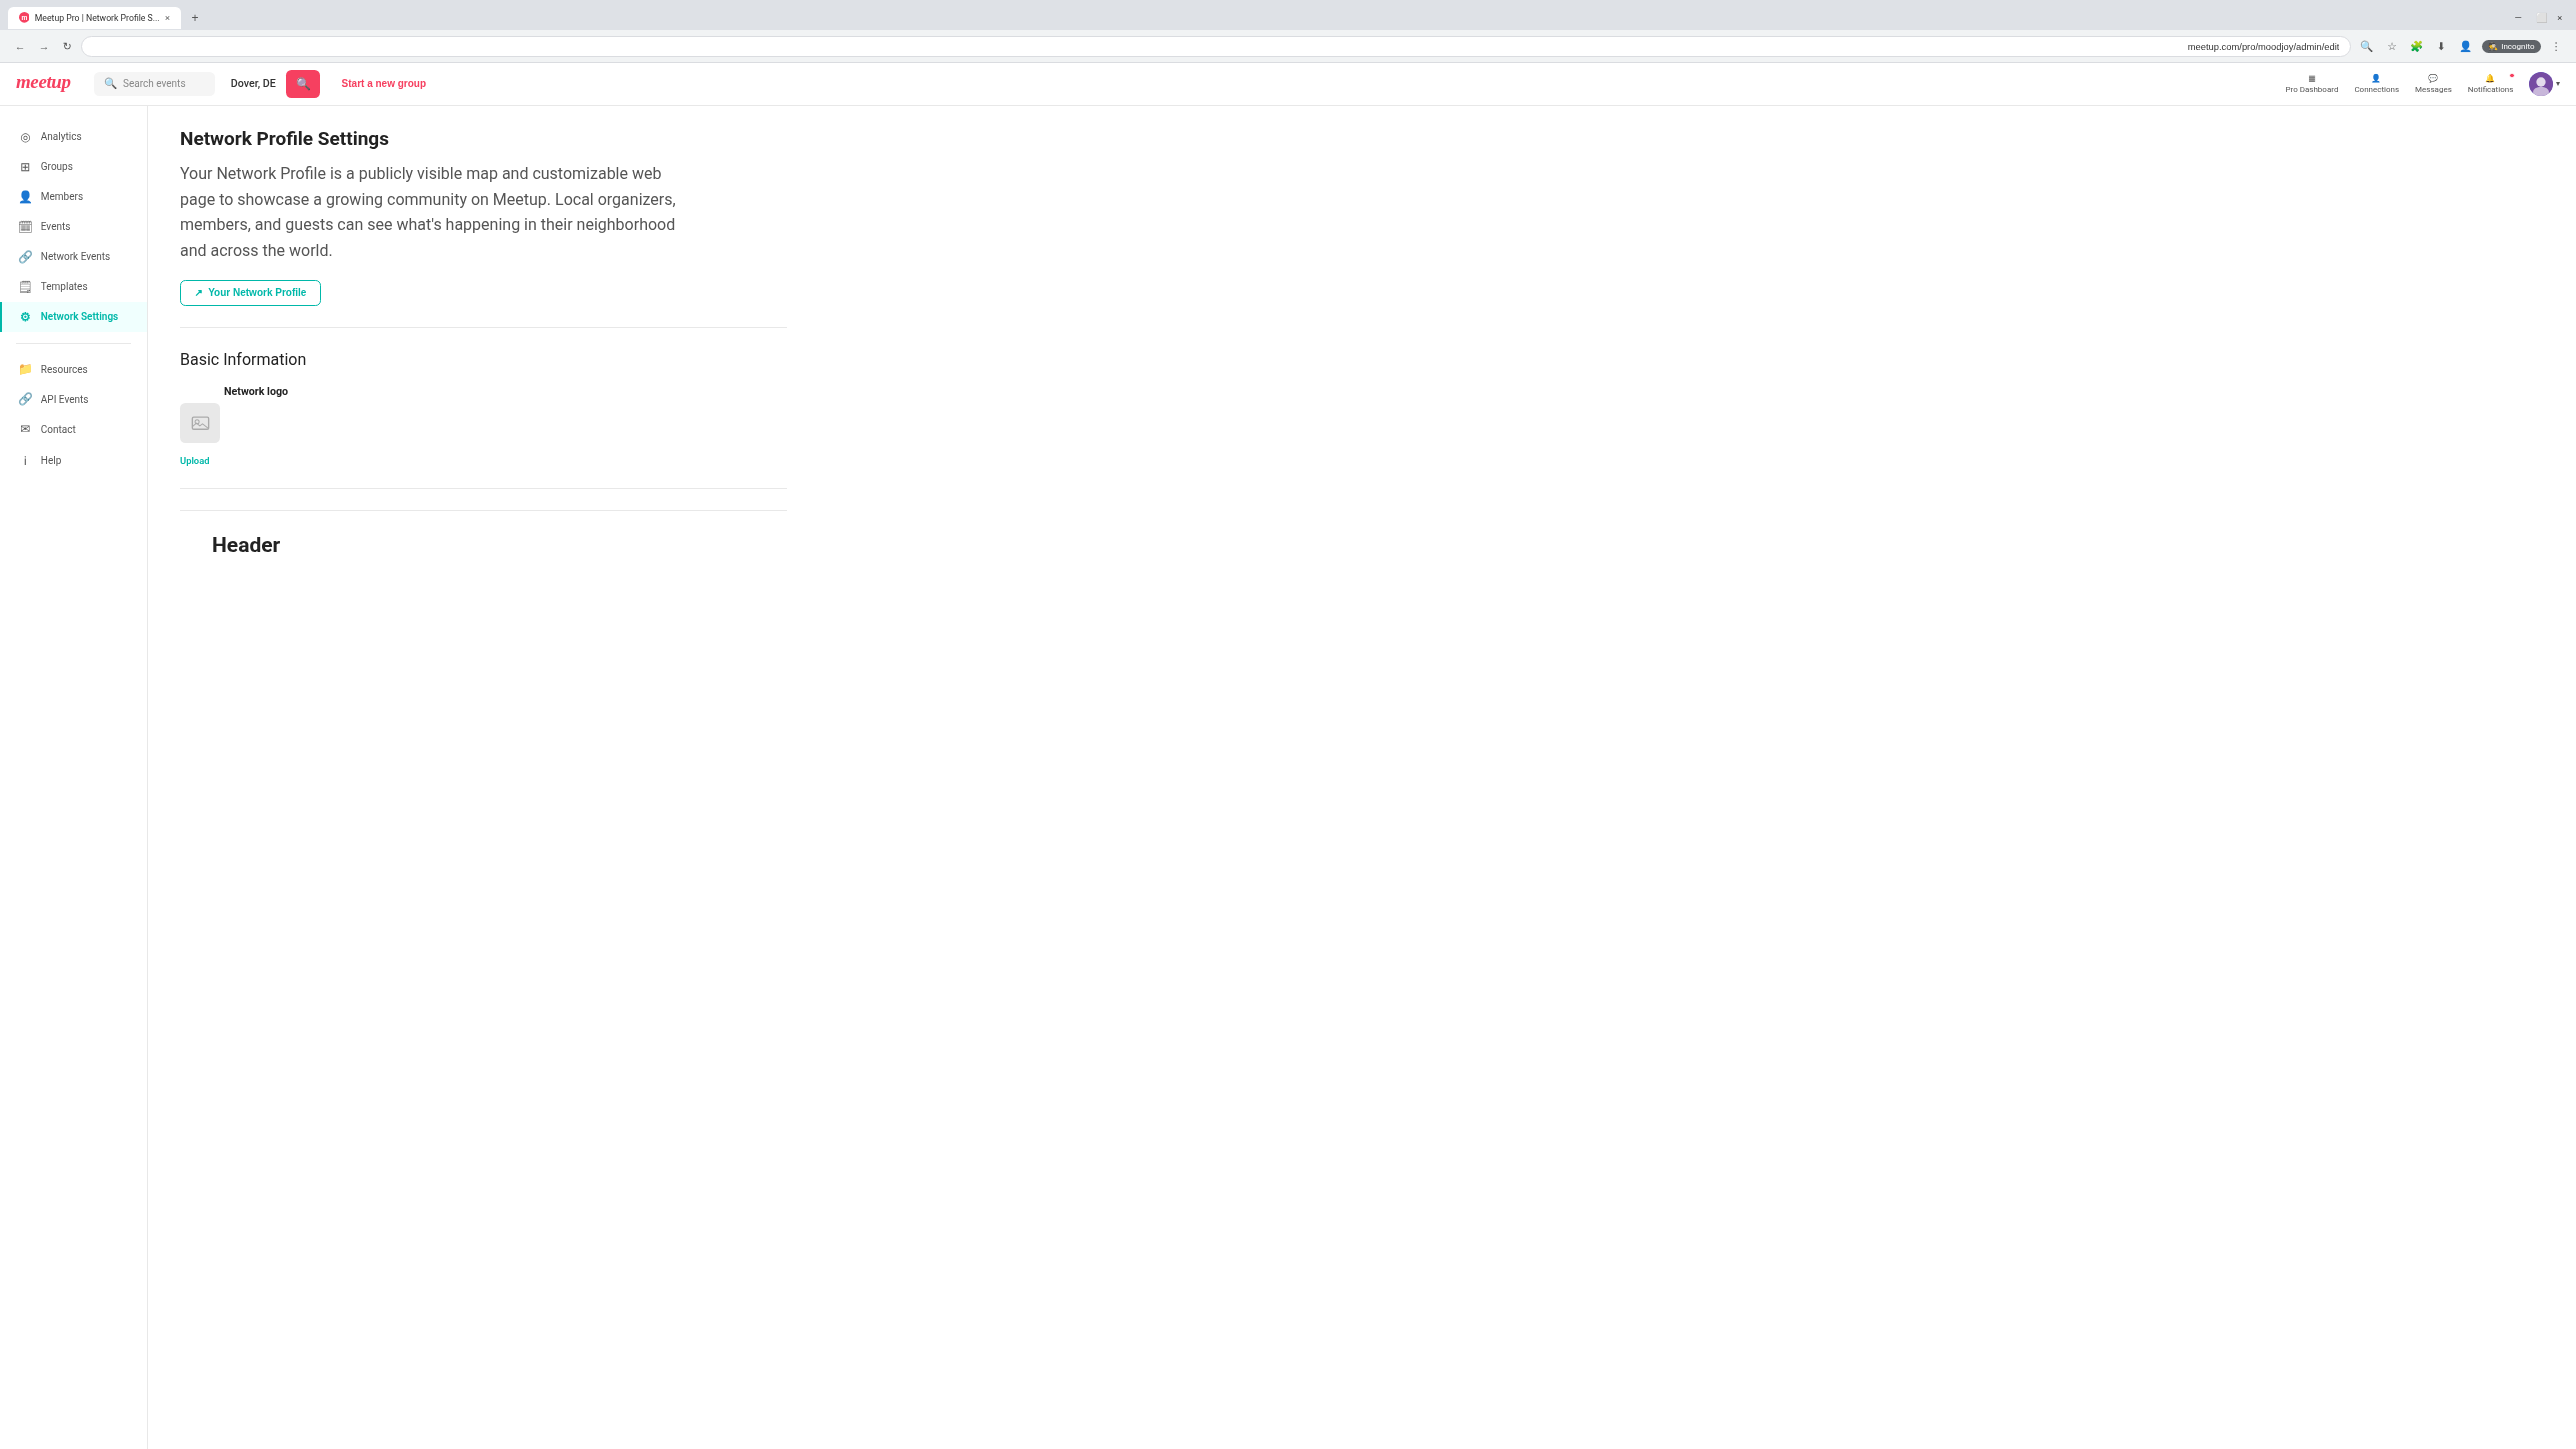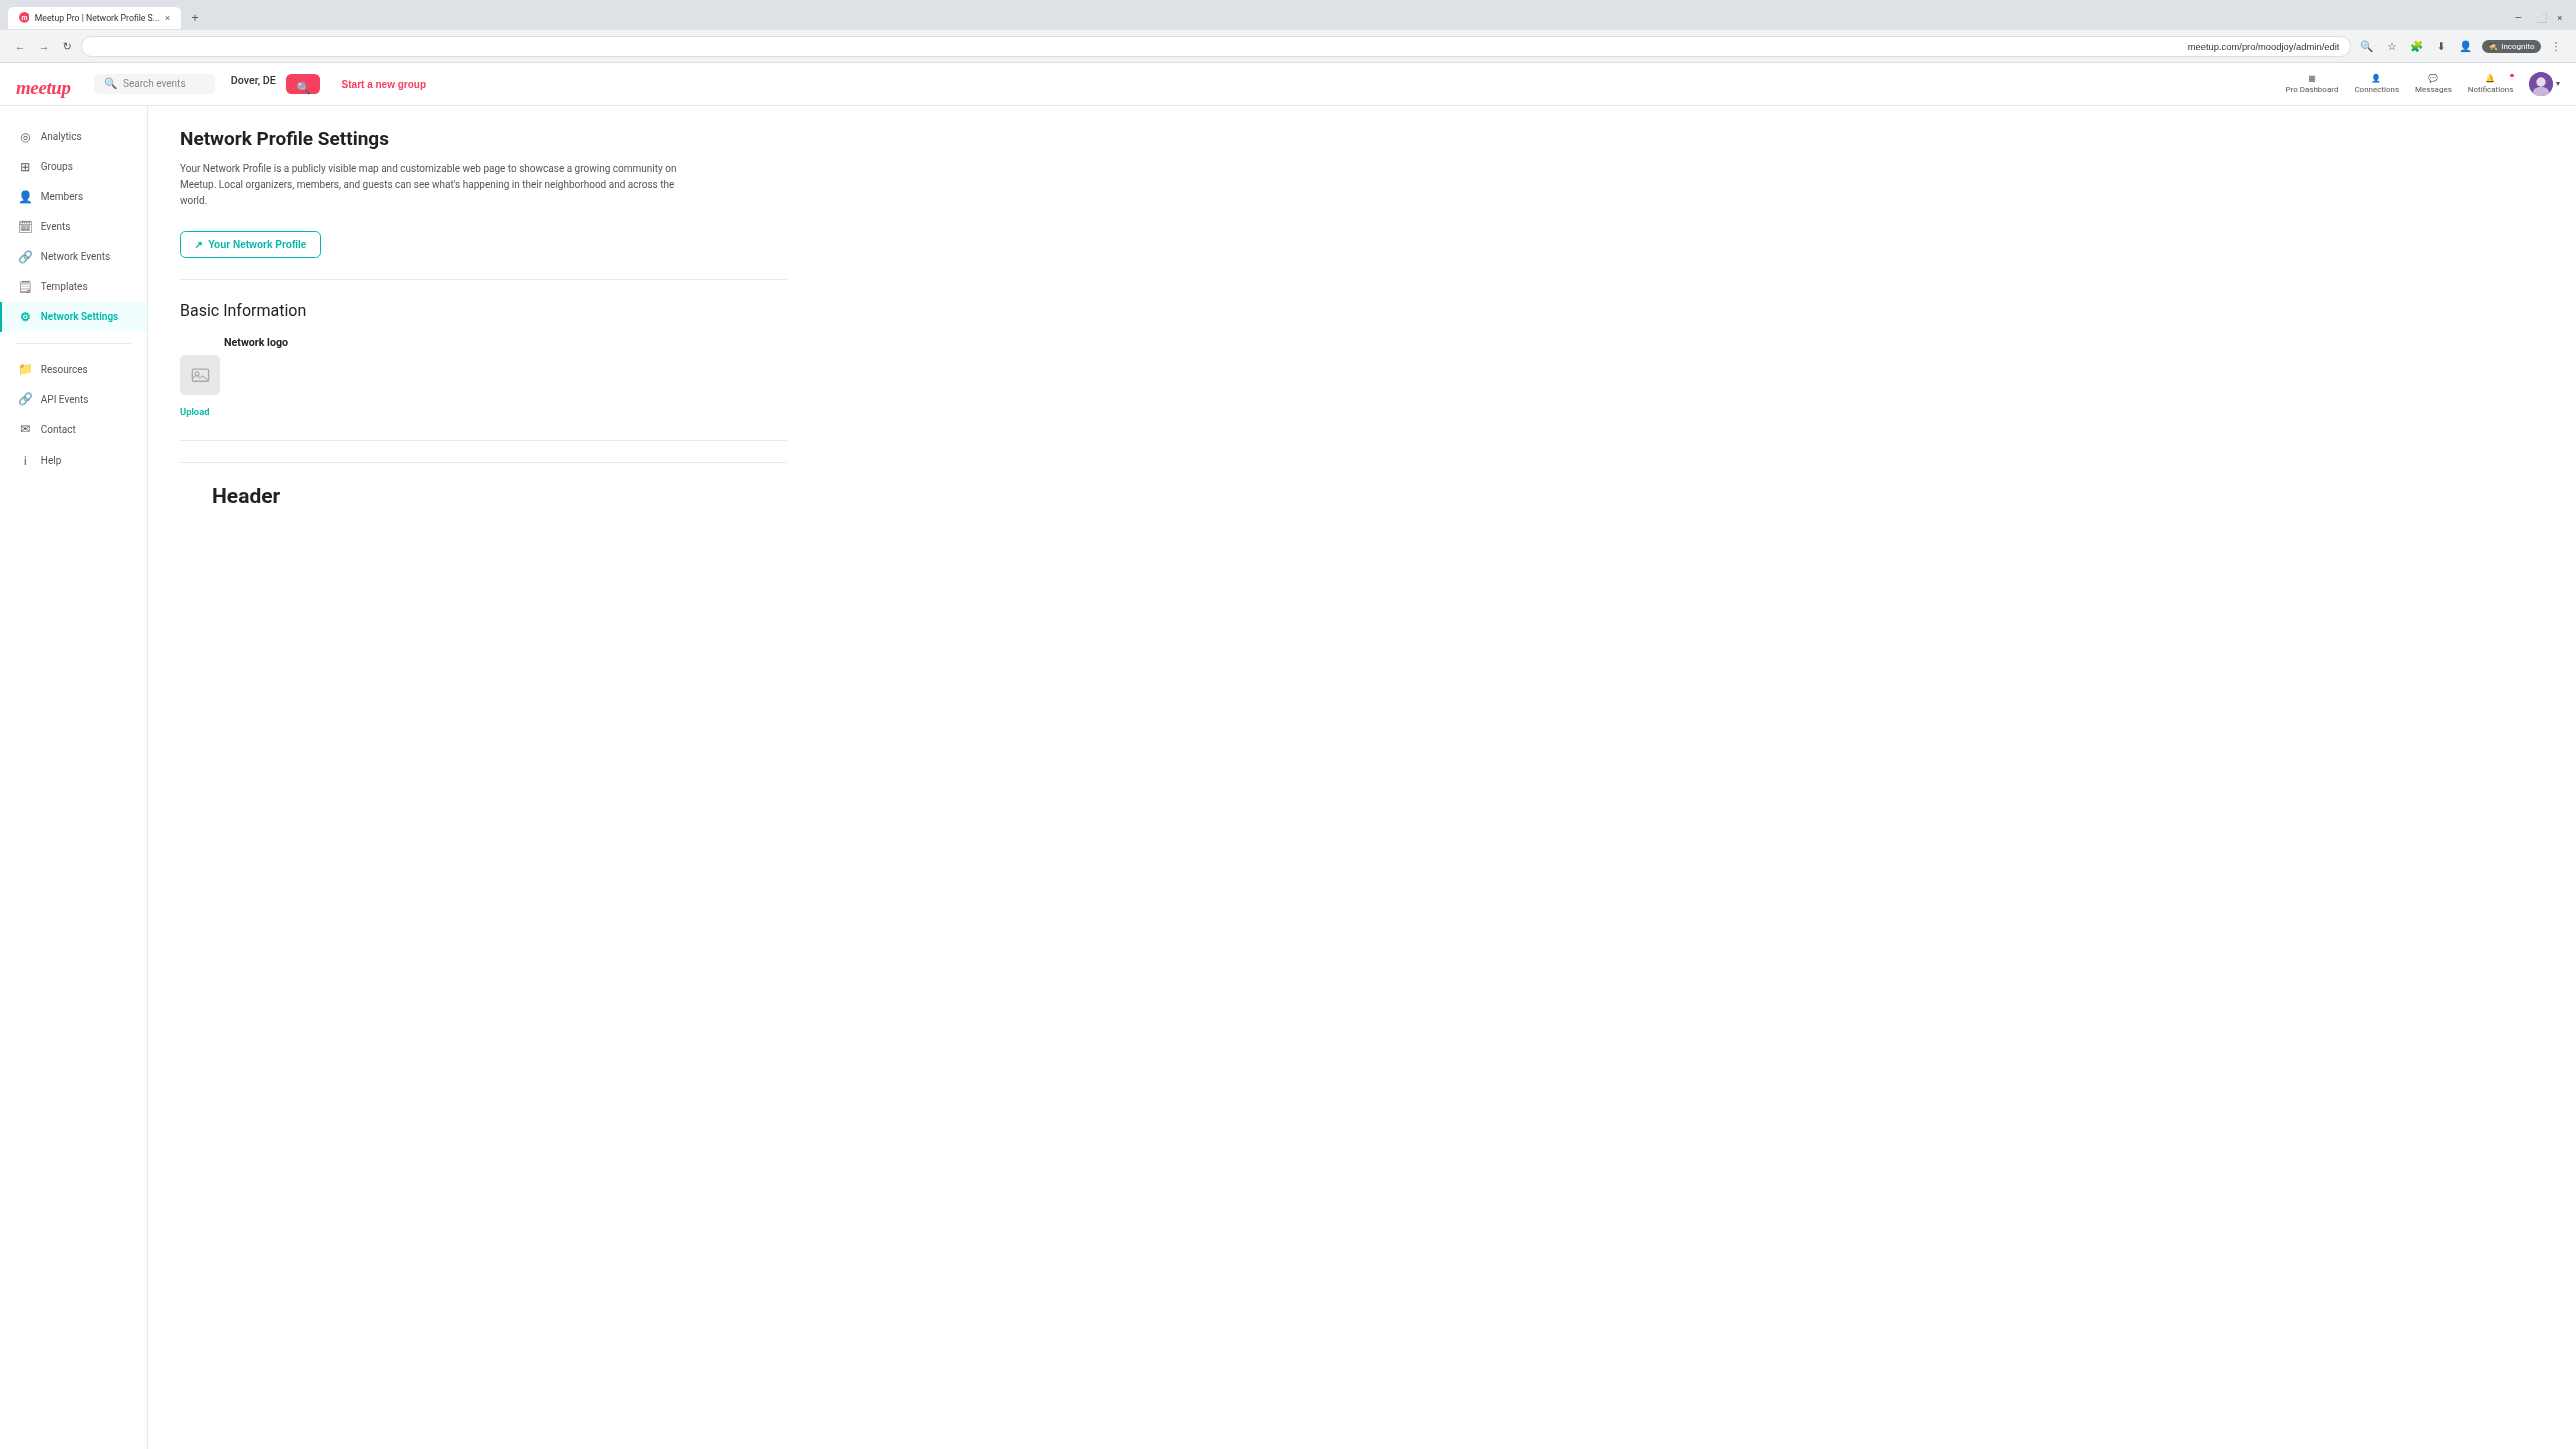--- a/index.html
+++ b/index.html
@@ -17,21 +17,21 @@
     .window-btn { width: 10.7px; height: 10.7px; cursor: pointer; color: #444; font-size: 9.4px; }
 
     .address-bar { display: flex; align-items: center; padding: 5.4px 10.7px; gap: 5.4px; background: #f1f3f4; }
     .nav-btn { background: none; border: none; cursor: pointer; padding: 4px; border-radius: 50%; color: #555; font-size: 10.7px; }
     .address-input { flex: 1; background: #fff; border: 0.7px solid #dadce0; border-radius: 13.4px; padding: 4px 10.7px; font-size: 9.4px; color: #333; outline: none; text-align: right; }
     .browser-actions { display: flex; gap: 5.4px; align-items: center; }
     .browser-action-btn { background: none; border: none; cursor: pointer; padding: 4px; border-radius: 50%; color: #555; font-size: 10.7px; }
     .incognito-badge { background: #5f6368; color: #fff; border-radius: 8px; padding: 2px 6.7px; font-size: 8px; display: flex; align-items: center; gap: 2.7px; }
 
     
-    .app-header { display: flex; padding: 11px 16px; height: 43px; border-bottom: 0.7px solid #e8e8e8; background: #fff; gap: 10.7px; }
+    .app-header { display: flex; align-items: center; padding: 11px 16px; height: 43px; border-bottom: 0.7px solid #e8e8e8; background: #fff; gap: 10.7px; }
     .meetup-logo { color: #f64060; font-size: 21.5px; font-weight: 800; letter-spacing: -0.7px; font-style: italic; }
     .search-bar { display: flex; align-items: center; background: #f5f5f5; border-radius: 5.4px; padding: 5.4px 10.7px; gap: 5.4px; cursor: pointer; min-width: 121px; }
     .search-placeholder { color: #888; font-size: 10px; }
     .location-label { color: #333; font-size: 10.7px; font-weight: 500; margin-left: 5.4px; }
     .search-btn { background: #f64060; border: none; color: #fff; border-radius: 5.4px; padding: 6.7px 9.4px; cursor: pointer; font-size: 12px; }
     .start-group-btn { background: none; border: none; color: #f64060; font-size: 10px; font-weight: 600; cursor: pointer; padding: 5.4px 10.7px; white-space: nowrap; }
     .header-spacer { flex: 1; }
     .header-nav { display: flex; align-items: center; gap: 16px; }
     .header-nav-item { display: flex; flex-direction: column; align-items: center; gap: 1.3px; cursor: pointer; position: relative; color: #555; text-decoration: none; }
     .header-nav-item span { font-size: 8px; color: #555; }
@@ -47,21 +47,21 @@
     
     .sidebar { width: 148px; flex-shrink: 0; border-right: 0.7px solid #e8e8e8; padding: 16px 0; }
     .sidebar-item { display: flex; align-items: center; gap: 8px; padding: 8px 16px; cursor: pointer; color: #555; font-size: 10px; transition: background 0.1s; border-left: 2px solid transparent; }
     .sidebar-item.active { color: #00b8a9; font-weight: 600; border-left: 2px solid #00b8a9; background: #f0fffe; }
     .sidebar-item-icon { font-size: 12px; width: 14.8px; display: flex; align-items: center; justify-content: center; }
     .sidebar-divider { height: 0.7px; background: #e8e8e8; margin: 10.7px 16px; }
 
     
     .main-content { flex: 1; padding: 21.5px 32px; max-width: 671px; }
     .page-title { font-size: 19px; font-weight: 700; color: #222; margin-bottom: 10.7px; }
-    .page-description { font-size: 10px; color: #555; line-height: 1.6; margin-bottom: 22px; max-width: 510px; }
+    .page-description { font-size: 16px; color: #555; line-height: 1.6; margin-bottom: 16px; max-width: 510px; }
     .view-profile-btn { display: inline-flex; align-items: center; gap: 5.4px; border: 1.3px solid #00b8a9; color: #00b8a9; background: #fff; border-radius: 5.4px; padding: 6.7px 13.4px; font-size: 10px; font-weight: 600; cursor: pointer; text-decoration: none; }
     .section-divider { height: 0.7px; background: #e8e8e8; margin: 21.5px 0; }
     .section-title { font-size: 16px; font-weight: 400; color: #222; margin-bottom: 16px; }
     .field-label { font-size: 10.7px; font-weight: 700; color: #222; margin-bottom: 5.4px; padding-left: 44px; }
     .field-description { font-size: 9.4px; color: #666; line-height: 1.5; margin-bottom: 8px; max-width: 510px; }
 
     
     .logo-upload-area { display: flex; align-items: flex-start; gap: 13.4px; margin-bottom: 10.7px; }
     .logo-placeholder { width: 40px; height: 40px; background: #e8e8e8; border-radius: 5.4px; display: flex; align-items: center; justify-content: center; color: #aaa; font-size: 16px; flex-shrink: 0; }
     .logo-text { font-size: 9.4px; color: #555; line-height: 1.6; }

